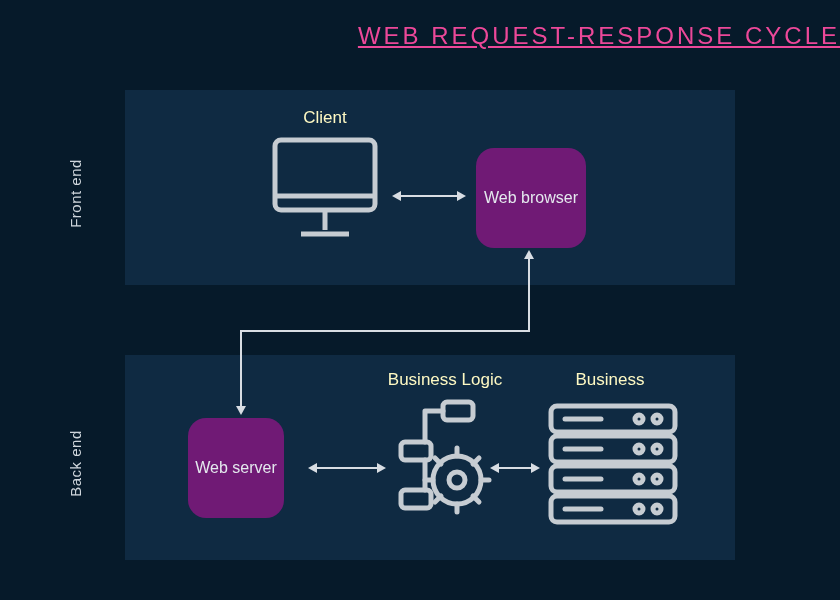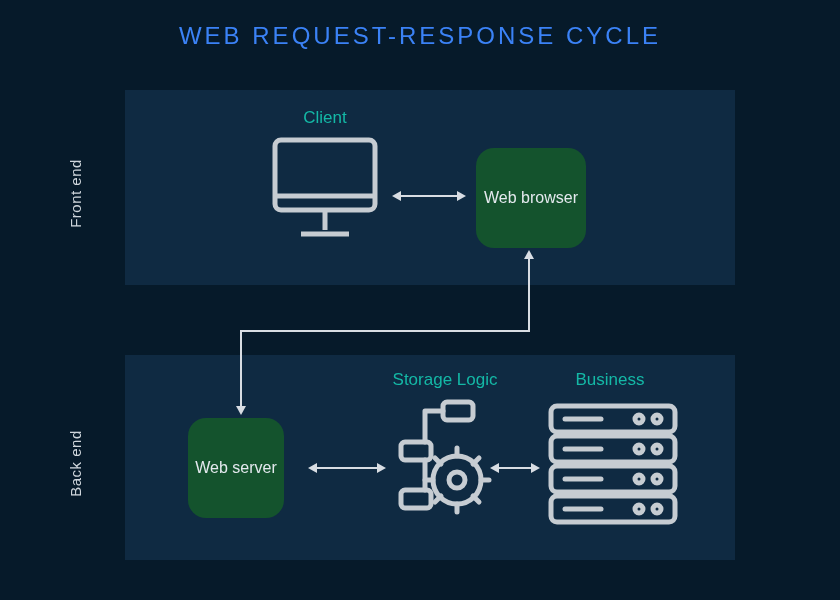--- a/index.html
+++ b/index.html
@@ -10,25 +10,26 @@
       font-family: "Segoe UI", Arial, sans-serif;
       color: #d8dde3;
       position: relative;
       overflow: hidden;
     }
     .title {
       position: absolute;
       top: 22px;
       left: 0;
       width: 100%;
-      text-align: center;
+      text-align: right;
       font-size: 24px;
       letter-spacing: 3px;
       font-weight: 400;
-      color: #3b82f6;
+      color: #ec4899;
+      text-decoration: underline;
     }
     .section-label {
       position: absolute;
       transform: rotate(-90deg);
       transform-origin: center;
       font-size: 15px;
       color: #cfd6dc;
       letter-spacing: 0.5px;
     }
     .label-frontend { left: 75px; top: 185px; width: 100px; margin-left: -50px; text-align: center; }
@@ -38,30 +39,30 @@
       background: #0f2a42;
       left: 125px;
       width: 610px;
     }
     .panel-frontend { top: 90px; height: 195px; }
     .panel-backend { top: 355px; height: 205px; }
 
     .node-label {
       position: absolute;
       font-size: 17px;
-      color: #14b8a6;
+      color: #fef9c3;
       text-align: center;
     }
     .node-label.client { left: 275px; top: 108px; width: 100px; }
     .node-label.biz { left: 370px; top: 370px; width: 150px; }
     .node-label.storage { left: 560px; top: 370px; width: 100px; }
 
     .node-box {
       position: absolute;
-      background: #14532d;
+      background: #701a75;
       border-radius: 18px;
       display: flex;
       align-items: center;
       justify-content: center;
       text-align: center;
       font-size: 16px;
       color: #e4e9ee;
       line-height: 1.3;
     }
     .node-browser { left: 476px; top: 148px; width: 110px; height: 100px; }
@@ -138,21 +139,21 @@
 </div>
 
 <div class="node-box node-browser">
   <span>Web browser</span>
 </div>
 
 <div class="node-box node-server">
   <span>Web server</span>
 </div>
 
-<div class="node-label biz">Storage Logic</div>
+<div class="node-label biz">Business Logic</div>
 <div class="icon icon-biz">
   <svg width="100" height="120" viewBox="0 0 100 120">
     <g fill="none" stroke="#c6ccd2" stroke-width="5" stroke-linejoin="round" stroke-linecap="round">
 
       <circle cx="62" cy="82" r="24"></circle>
       <circle cx="62" cy="82" r="8"></circle>
       <g>
         <line x1="62" y1="50" x2="62" y2="58"></line>
         <line x1="62" y1="106" x2="62" y2="114"></line>
         <line x1="30" y1="82" x2="38" y2="82"></line>

